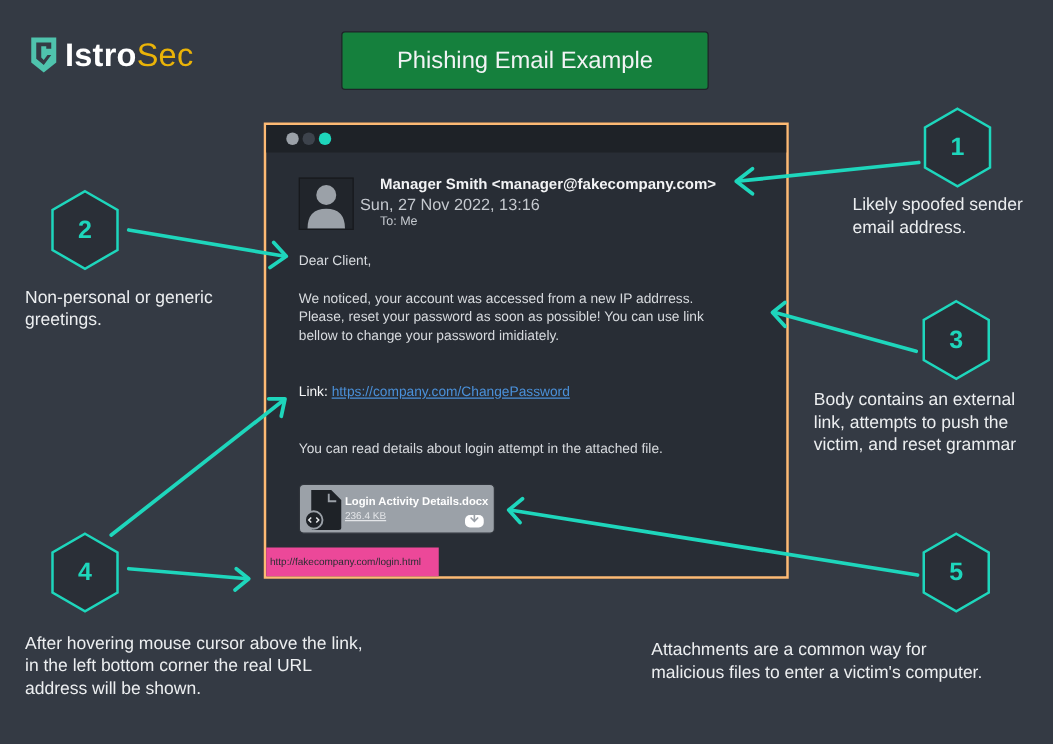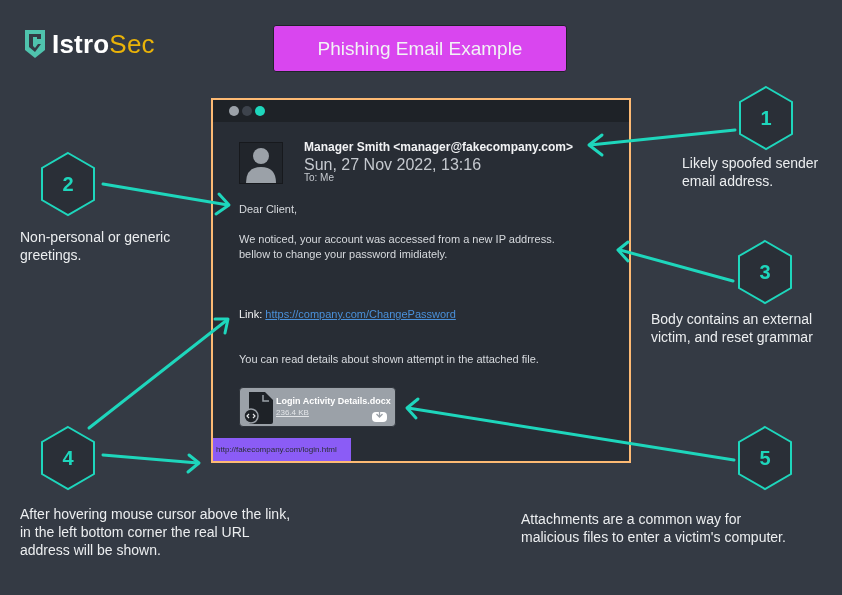--- a/index.html
+++ b/index.html
@@ -9,54 +9,54 @@
     font-family:"Liberation Sans", "DejaVu Sans", sans-serif;
     color:#e8eaed;
   }
   .logo { position:absolute; left:24px; top:29px; display:flex; align-items:center; }
   .logo-text { font-size:26px; color:#ffffff; letter-spacing:0.2px; margin-left:6px; line-height:1; }
   .logo-text b { font-weight:700; }
   .logo-text span { font-weight:400; color:#eab308; }
 
   .title-box {
     position:absolute; left:273px; top:25px; width:292px; height:45px;
-    background:#d946ef; border:1px solid #1f2329; border-radius:3px;
+    background:#15803d; border:1px solid #1f2329; border-radius:3px;
     display:flex; align-items:center; justify-content:center;
     font-size:19px; color:#f2f3f5;
   }
 
   .window {
     position:absolute; left:211px; top:98px; width:420px; height:365px;
     background:#282d35; border:2px solid #fdba74; box-sizing:border-box;
   }
   .titlebar { height:22px; background:#1e2227; display:flex; align-items:center; padding-left:16px; gap:3px; }
   .dot { width:10px; height:10px; border-radius:50%; display:inline-block; }
 
   .avatar {
     position:absolute; left:26px; top:42px; width:44px; height:42px;
     background:#21252b; border:1px solid #17191d; box-sizing:border-box; overflow:hidden;
   }
   .sender { position:absolute; left:91px; top:40px; font-size:12px; font-weight:700; color:#f2f3f5; }
-  .date { position:absolute; left:91px; top:56px; font-size:16px; color:#c5c9cf;text-align:center; }
+  .date { position:absolute; left:75px; top:56px; font-size:13px; color:#c5c9cf;text-align:center; }
   .to { position:absolute; left:91px; top:72px; font-size:10px; color:#c5c9cf; }
 
   .body-text { position:absolute; left:26px; font-size:11px; color:#d7dade; line-height:15px; }
   .link-label { color:#f4f5f6; }
   .link { color:#4a90d9; text-decoration:underline;margin-top:40px; }
 
   .attachment {
     position:absolute; left:26px; top:287px; width:157px; height:40px;
     background:#9ba1a8; border-radius:4px; border:1px solid #30353c; box-sizing:border-box;
   }
   .att-name { position:absolute; left:36px; top:8px; font-size:9px; font-weight:700; color:#ffffff; white-space:nowrap; }
   .att-size { position:absolute; left:36px; top:20px; font-size:8px; color:#e3e5e8;text-decoration:underline; }
 
   .statusbar {
     position:absolute; left:0; bottom:0; width:138px; height:23px;
-    background:#8b5cf6; color:#2a2e33; font-size:8px; display:flex; align-items:center; padding-left:3px; box-sizing:border-box; white-space:nowrap; overflow:hidden;
+    background:#ec4899; color:#2a2e33; font-size:8px; display:flex; align-items:center; padding-left:3px; box-sizing:border-box; white-space:nowrap; overflow:hidden;
   }
 
   .hex { position:absolute; width:58px; height:66px; }
   .hex-num { position:absolute; left:0; top:0; width:58px; height:66px; display:flex; align-items:center; justify-content:center; font-size:20px; font-weight:700; color:#1ed6bc; }
 
   .note { position:absolute; font-size:14px; line-height:18px; color:#eceef0; }
 
   svg.arrows { position:absolute; left:0; top:0; width:842px; height:595px; pointer-events:none; }
 </style>
 </head>
@@ -85,27 +85,28 @@
       <path d="M6 40 Q6 24 21 24 Q36 24 36 40 Z" fill="#9ba1a8"></path>
     </svg>
   </div>
   <div class="sender">Manager Smith &lt;manager@fakecompany.com&gt;</div>
   <div class="date">Sun, 27 Nov 2022, 13:16</div>
   <div class="to">To: Me</div>
 
   <div class="body-text" style="top:102px">Dear Client,</div>
   <div class="body-text" style="top:132px">
     <div>We noticed, your account was accessed from a new IP addrress.</div>
+    <div>Please, reset your password as soon as possible! You can use link</div>
     <div>bellow to change your password imidiately.</div>
   </div>
   <div class="body-text" style="top:207px">
     <span class="link-label">Link:</span>
     <span class="link">https://company.com/ChangePassword</span>
   </div>
-  <div class="body-text" style="top:252px">You can read details about shown attempt in the attached file.</div>
+  <div class="body-text" style="top:252px">You can read details about login attempt in the attached file.</div>
 
   <div class="attachment">
     <svg style="position:absolute;left:3px;top:3px" width="32" height="34" viewBox="0 0 32 34">
       <path d="M6 1 H22 L30 9 V31 Q30 33 28 33 H8 Q6 33 6 31 Z" fill="#1e2227"></path>
       <path d="M20 4 V10 H26" stroke="#9ba1a8" stroke-width="1.5" fill="none"></path>
       <circle cx="8" cy="25" r="7" fill="#1e2227" stroke="#9ba1a8" stroke-width="1.5"></circle>
       <path d="M6 23 L4 25 L6 27 M10 23 L12 25 L10 27" stroke="#e6e8ea" stroke-width="1.2" fill="none"></path>
     </svg>
     <div class="att-name">Login Activity Details.docx</div>
     <div class="att-size">236.4 KB</div>
@@ -169,20 +170,21 @@
 <div class="note" style="left:682px;top:154px">
   <div>Likely spoofed sender</div>
   <div>email address.</div>
 </div>
 <div class="note" style="left:20px;top:228px">
   <div>Non-personal or generic</div>
   <div>greetings.</div>
 </div>
 <div class="note" style="left:651px;top:310px">
   <div>Body contains an external</div>
+  <div>link, attempts to push the</div>
   <div>victim, and reset grammar</div>
 </div>
 <div class="note" style="left:20px;top:505px">
   <div>After hovering mouse cursor above the link,</div>
   <div>in the left bottom corner the real URL</div>
   <div>address will be shown.</div>
 </div>
 <div class="note" style="left:521px;top:510px">
   <div>Attachments are a common way for</div>
   <div>malicious files to enter a victim's computer.</div>

